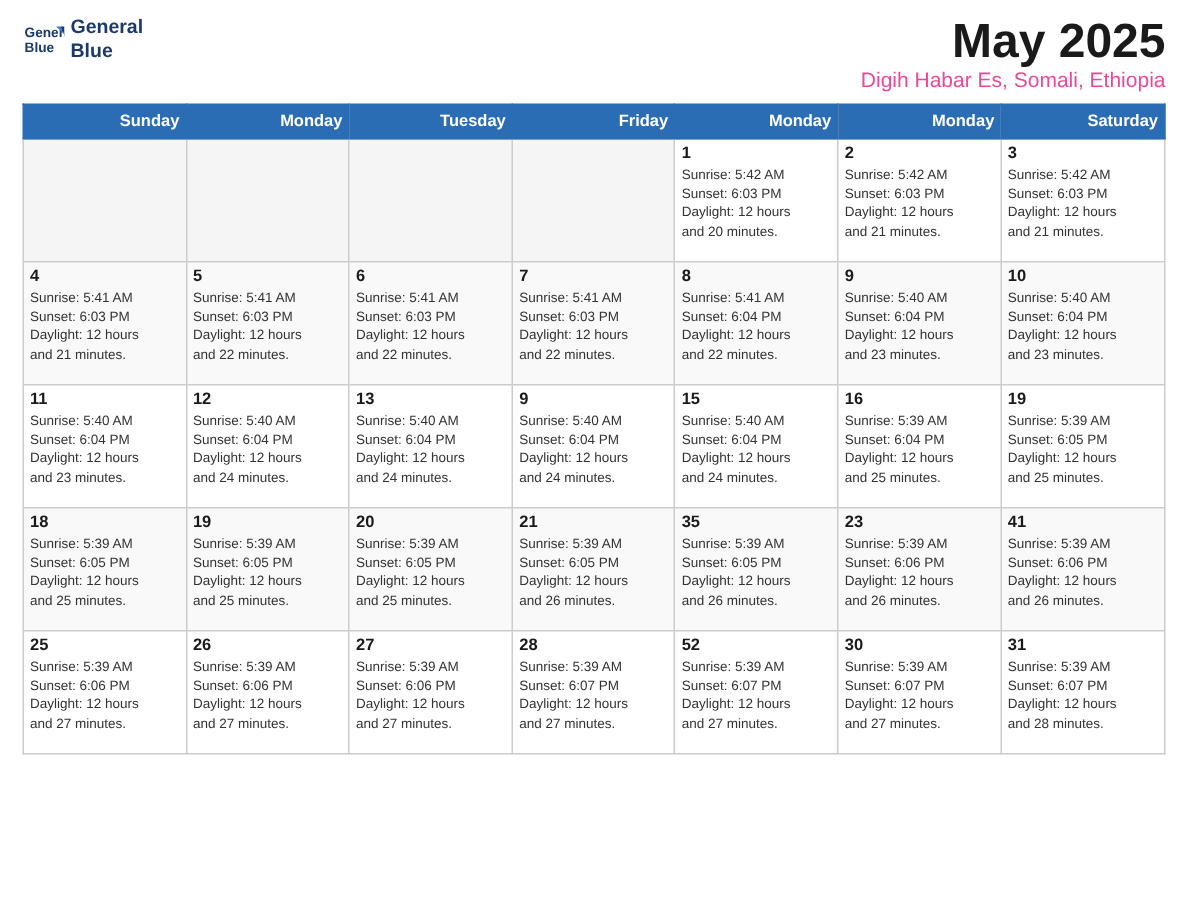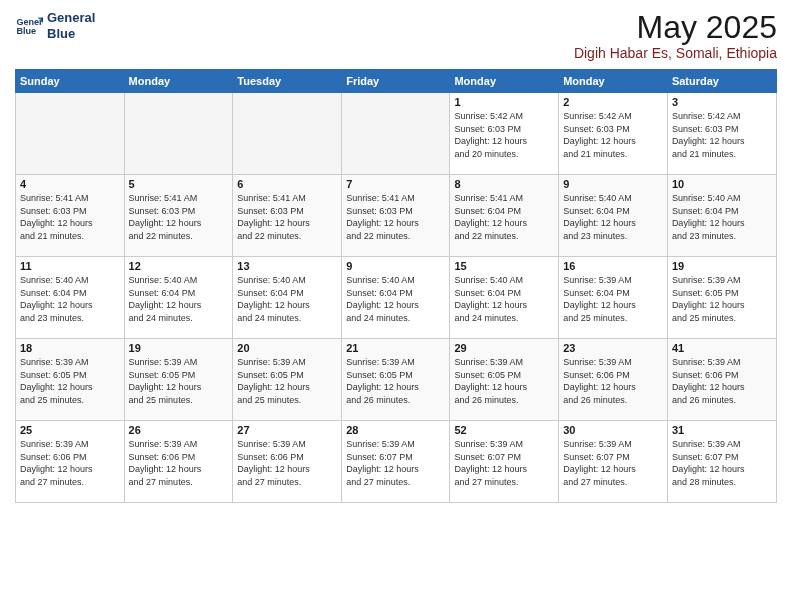--- a/index.html
+++ b/index.html
@@ -34,38 +34,38 @@
     .logo-icon {
       width: 28px;
       height: 28px;
       margin-right: 4px;
     }
     .title-block {
       text-align: right;
     }
     .month-title {
       font-size: 32px;
-      font-weight: normal;
+      font-weight: bold;
       color: #1a1a1a;
       line-height: 1.1;
     }
     .subtitle {
       font-size: 14px;
-      color: #7f1d1d;
+      color: #ec4899;
     }
     .calendar {
       width: 100%;
       border-collapse: collapse;
       font-size: 9.5px;
     }
     .calendar th {
       background-color: #2a6db5;
       color: #fff;
       padding: 5px 4px;
-      text-align: left;
+      text-align: right;
       font-size: 11px;
       border: 1px solid #2a6db5;
     }
     .calendar td {
       border: 1px solid #ccc;
       vertical-align: top;
       padding: 3px 4px;
       width: 113px;
       height: 82px;
       background: #fff;
@@ -277,21 +277,21 @@
 and 25 minutes.</div>
           </td>
           <td>
             <span class="day-num">21</span>
             <div class="day-info" style="white-space: pre-line;">Sunrise: 5:39 AM
 Sunset: 6:05 PM
 Daylight: 12 hours
 and 26 minutes.</div>
           </td>
           <td>
-            <span class="day-num">29</span>
+            <span class="day-num">35</span>
             <div class="day-info" style="white-space: pre-line;">Sunrise: 5:39 AM
 Sunset: 6:05 PM
 Daylight: 12 hours
 and 26 minutes.</div>
           </td>
           <td>
             <span class="day-num">23</span>
             <div class="day-info" style="white-space: pre-line;">Sunrise: 5:39 AM
 Sunset: 6:06 PM
 Daylight: 12 hours

